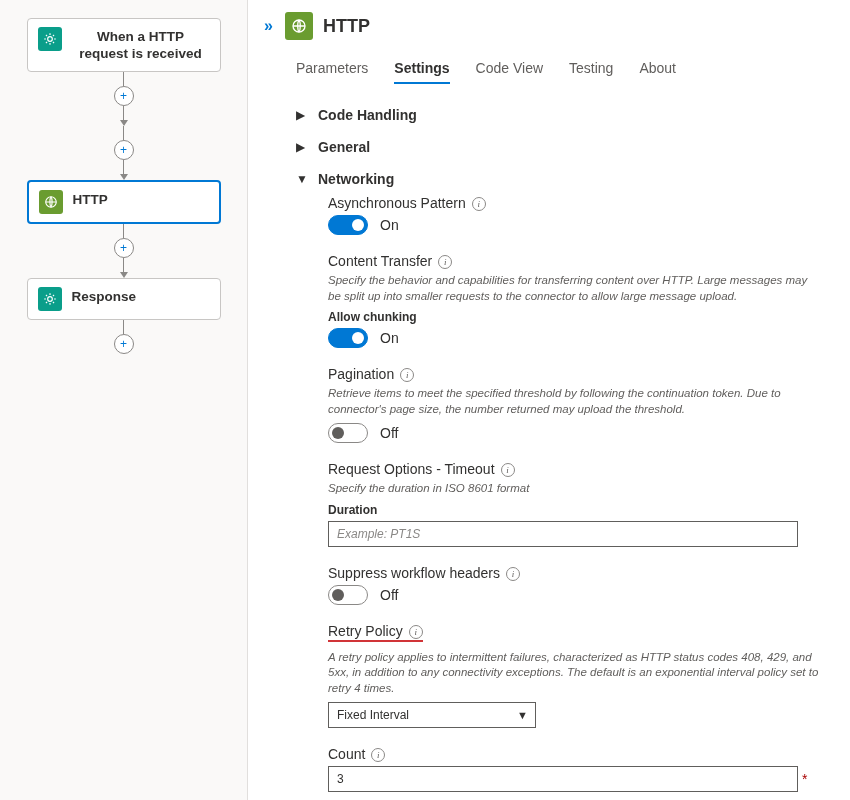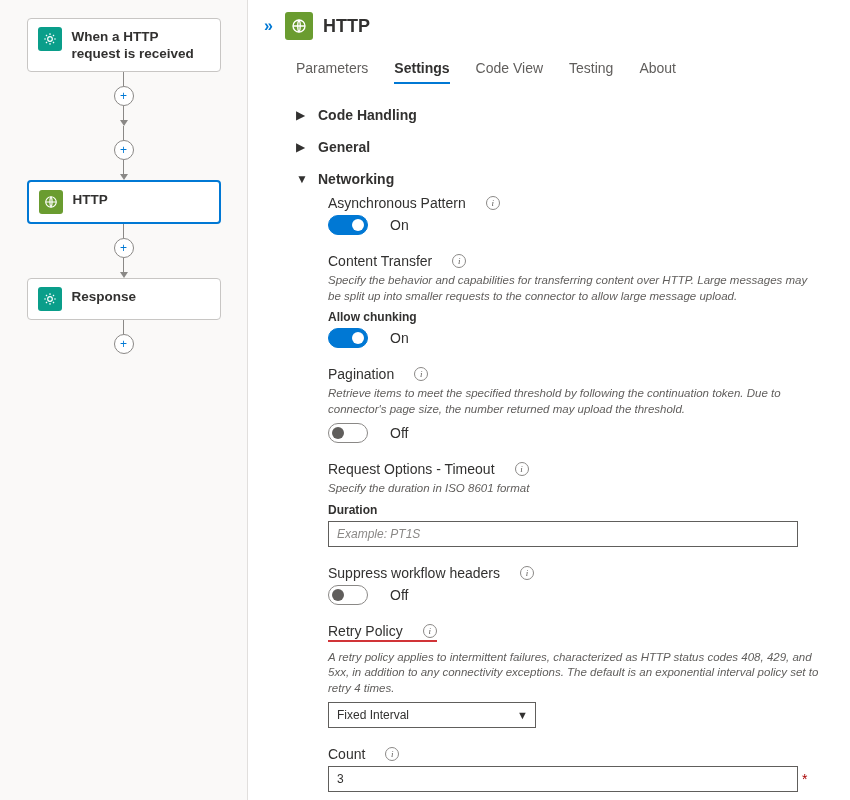--- a/index.html
+++ b/index.html
@@ -1,19 +1,19 @@
 <!DOCTYPE html>
 <html><head>
 <meta charset="utf-8">
 <style>
   * { box-sizing: border-box; margin: 0; padding: 0; }
   body { font-family: "Segoe UI", -apple-system, sans-serif; font-size: 14px; color: #323130; background: #fff; width: 850px; height: 800px; overflow: hidden; display: flex; }
   
   
-  .canvas { width: 248px; background: #faf9f8; padding: 18px 16px; border-right: 1px solid #e1dfdd; position: relative; }
+  .canvas { width: 248px; background: #faf9f8; padding: 18px 16px; border-right: 1px solid #e1dfdd; position: relative; text-align: center; }
   .node { width: 194px; border: 1px solid #c8c6c4; border-radius: 4px; background: #fff; display: flex; align-items: flex-start; padding: 8px 10px; margin: 0 auto; gap: 10px; }
   .node.selected { border: 2px solid #0078d4; }
   .node .icon { width: 24px; height: 24px; border-radius: 3px; display: flex; align-items: center; justify-content: center; flex-shrink: 0; }
   .icon-request { background: #0a9e8a; color: #fff; }
   .icon-compose { background: #7e57c2; color: #fff; }
   .icon-http { background: #6a9c30; color: #fff; }
   .icon-response { background: #0a9e8a; color: #fff; }
   .node-label { font-weight: 600; font-size: 13.5px; color: #323130; padding-top: 2px; line-height: 1.25; }
   .connector { display:flex; flex-direction:column; align-items:center; }
   .connector .line { width:1px; height:14px; background:#8a8886; }
@@ -30,27 +30,27 @@
   .tabs { display:flex; gap:26px; margin-left:34px; margin-bottom:14px; border-bottom:1px solid transparent; }
   .tab { padding:6px 0; font-size:14px; color:#605e5c; cursor:pointer; }
   .tab.active { color:#323130; font-weight:600; border-bottom:2px solid #0078d4; }
   
   .section-row { display:flex; align-items:center; gap:10px; padding:8px 0 8px 34px; cursor:pointer; }
   .section-row .chev { width:12px; font-size:12px; color:#323130; }
   .section-row .sec-title { font-weight:600; font-size:14px; }
   
   .section-body { padding-left: 66px; padding-right: 10px; }
   .setting-block { margin-bottom:18px; }
-  .setting-label { font-size:14px; color:#323130; display:flex; align-items:center; gap:20px; margin-bottom:4px; }
+  .setting-label { font-size:14px; color:#323130; display:flex; align-items:flex-end; gap:6px; margin-bottom:4px; }
   .setting-label.small { font-size:12px; font-weight:600; color:#323130; }
   .setting-label.underlined { border-bottom:2px solid #d13438; display:inline-flex; padding-bottom:1px; }
   .info-icon { width:14px; height:14px; border:1px solid #8a8886; border-radius:50%; display:inline-flex; align-items:center; justify-content:center; font-size:9px; color:#605e5c; font-style:italic; font-family: Georgia, serif; }
   .help-text { font-size:11.5px; font-style:italic; color:#605e5c; line-height:1.35; margin-bottom:6px; }
   
-  .toggle { display:flex; align-items:center; gap:22px; margin-top:4px; }
+  .toggle { display:flex; align-items:center; gap:12px; margin-top:4px; }
   .toggle-track { width:40px; height:20px; border-radius:10px; position:relative; border:1px solid #8a8886; background:#fff; cursor:pointer; }
   .toggle-track.on { background:#0078d4; border-color:#0078d4; }
   .toggle-knob { width:12px; height:12px; border-radius:50%; background:#605e5c; position:absolute; top:3px; left:3px; }
   .toggle-track.on .toggle-knob { background:#fff; left:auto; right:3px; }
   .toggle-text { font-size:14px; }
   
   .text-input, .select-input { width: 100%; max-width: 470px; border:1px solid #605e5c; padding:5px 8px; font-size:12px; font-family:inherit; color:#323130; background:#fff; }
   .text-input::placeholder { font-style:italic; color:#8a8886; }
   .select-wrap { position:relative; display:inline-block; width:208px; }
   .select-input { width:100%; padding-right:26px; }

